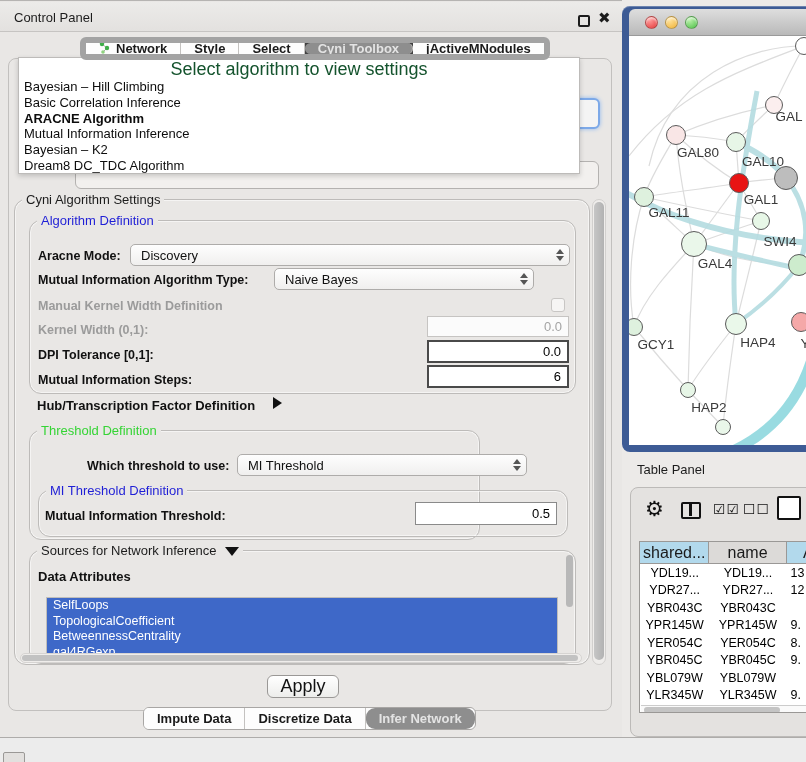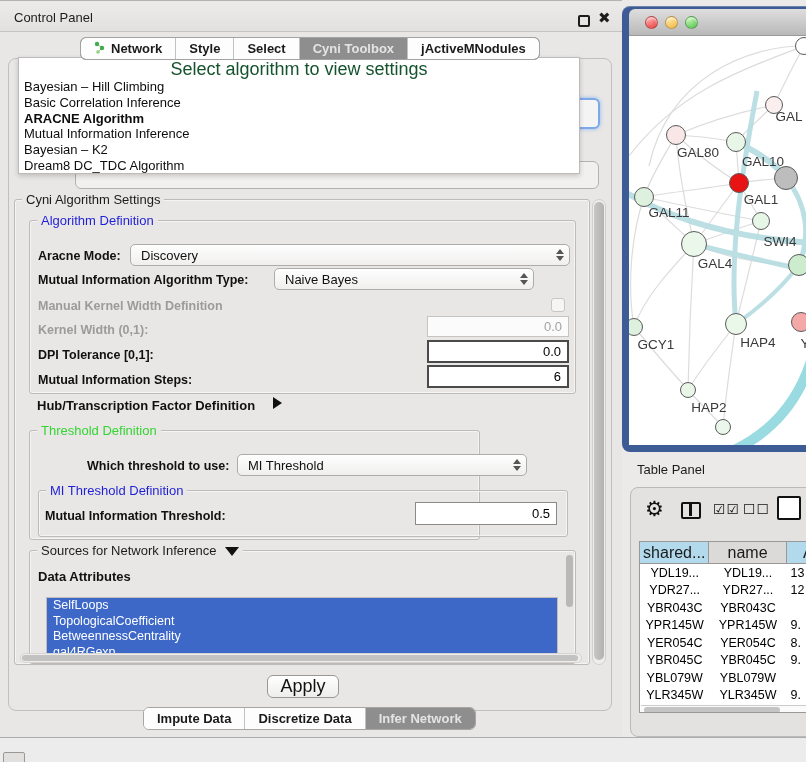--- a/index.html
+++ b/index.html
@@ -11,42 +11,42 @@
   #control-panel { position:absolute; left:0; top:0; width:622px; height:737px; background:#e9e7e5; border-top:1px solid #b6b4b2; }
   #cp-titlebar { position:absolute; left:0; top:1px; width:100%; height:30px; background:linear-gradient(#ecebe9,#e3e1df); border-bottom:1px solid #c6c4c2; }
   #cp-title { position:absolute; left:14px; top:8px; font-size:13px; color:#1c1c1c; }
   #cp-float { position:absolute; left:578px; top:13px; width:12px; height:12px; border:2px solid #1c1c1c; border-radius:2px; }
   #cp-close { position:absolute; left:598px; top:7px; font-size:15px; font-weight:bold; color:#1c1c1c; }
 
   
   #tab-content { position:absolute; left:8px; top:57px; width:604px; height:653px; border:1px solid #c2c0be; border-radius:8px; background:#e9e7e5; }
 
   
-  #top-tabs { position:absolute; left:80px; top:36px; height:23px; display:flex; border:1px solid #a3a3a3; border-radius:6px; overflow:hidden; background:#404040; z-index:30; }
+  #top-tabs { position:absolute; left:80px; top:36px; height:23px; display:flex; border:6px solid #a3a3a3; border-radius:6px; overflow:hidden; background:#404040; z-index:30; }
   .tab { display:flex; align-items:center; justify-content:center; padding:0 13px; font-size:13px; font-weight:bold; color:#1a1a1a; border-right:1px solid #c4c2c0; background:#fdfdfd; white-space:nowrap; }
   .tab:last-child { border-right:none; }
-  .tab.selected { background:#8e8e8e; color:#e4e4e4; }
+  .tab.selected { background:#8e8e8e; color:#e4e4e4;border-radius:9px; }
   .tab .tab-icon { display:none; margin-right:5px; }
   .tab.show-icon .tab-icon { display:inline-block; }
 
   
   #bottom-tabs { position:absolute; left:143px; top:706px; height:23px; display:flex; border:1px solid #a8a6a4; border-radius:6px; overflow:hidden; background:#fdfdfd; z-index:30; }
 
   
   #algo-popup { position:absolute; left:18px; top:56px; width:562px; height:117px; background:#ffffff; border:1px solid #bdbbb9; box-shadow:0 2px 5px rgba(0,0,0,0.18); z-index:25; padding-top:2px; }
   #algo-placeholder { text-align:center; font-size:18px; color:#14532d; height:19px; line-height:19px; }
   .algo-item { font-size:13px; color:#0d0d0d; height:15.8px; line-height:15.8px; padding-left:5px; white-space:nowrap; }
   .algo-item.bold { font-weight:bold; }
 
   
   #hidden-combo-top { position:absolute; left:430px; top:97px; width:170px; height:31px; border-radius:6px; border:2px solid #7da9e8; box-shadow:0 0 4px #8fb8f0; background:#f4f4f4; z-index:20; }
   #hidden-combo-bottom { position:absolute; left:75px; top:160px; width:524px; height:28px; border-radius:6px; border:1px solid #b4b2b0; background:#f2f0ee; z-index:20; }
 
   
-  .groupbox { position:absolute; border:1px solid #bdbbb9; border-radius:3px; box-shadow:inset 0 0 0 1px rgba(255,255,255,0.55); }
+  .groupbox { position:absolute; border:1px solid #bdbbb9; border-radius:12px; box-shadow:inset 0 0 0 1px rgba(255,255,255,0.55); }
   .groupbox-title { position:absolute; top:-8px; left:7px; background:#e9e7e5; padding:0 4px; font-size:13px; white-space:nowrap; }
   .gt-black { color:#1c1c1c; }
   .gt-blue  { color:#1f1fd6; }
   .gt-green { color:#35d435; }
 
   #cyni-group  { left:14px; top:198px; width:576px; height:466px; }
   #algdef-group{ left:14px; top:20px;  width:547px; height:174px; }
   #thr-group   { left:14px; top:230px; width:451px; height:110px; }
   #mithr-group { left:8px;  top:59px;  width:530px; height:47px; }
   #src-group   { left:14px; top:350px; width:547px; height:114px; }

